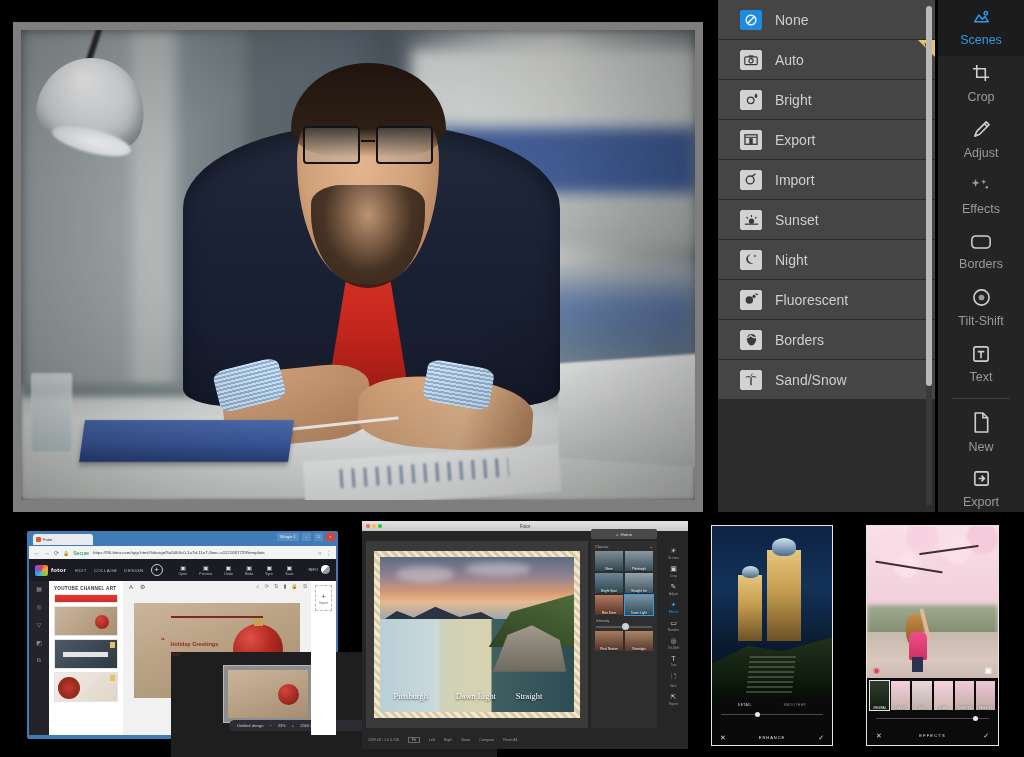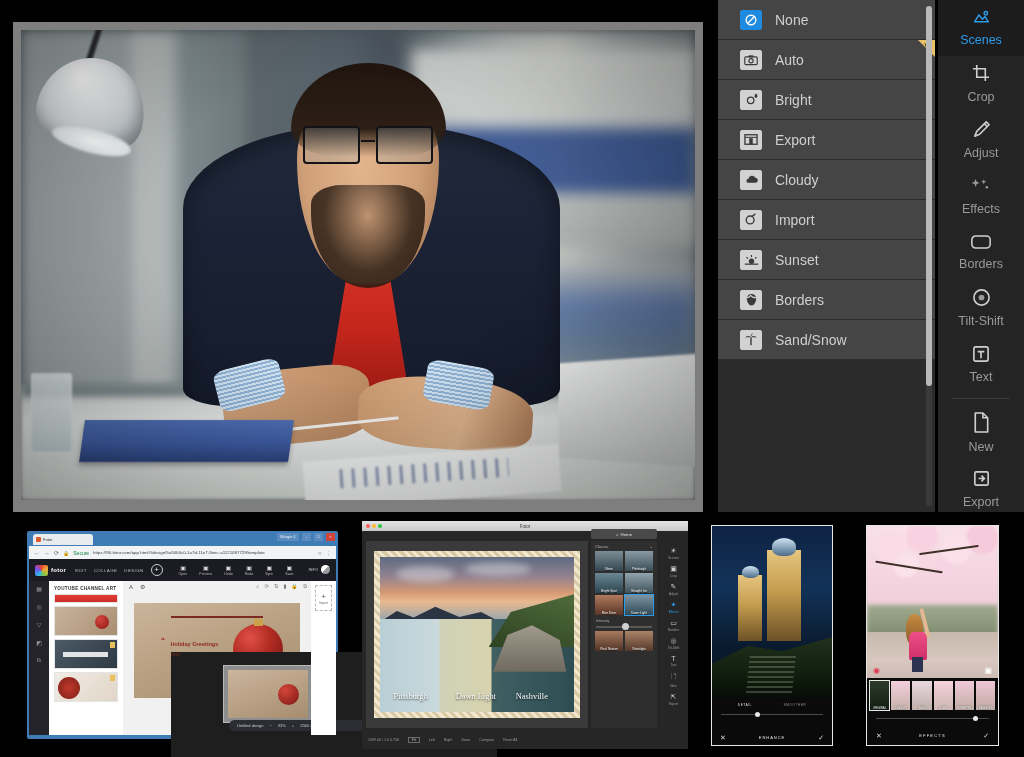--- a/index.html
+++ b/index.html
@@ -478,46 +478,57 @@
             <svg width="14" height="13" viewBox="0 0 16 15">
               <rect x="1" y="2" width="14" height="11" fill="none" stroke="#3a3a3a" stroke-width="1.5"></rect>
               <rect x="6" y="6" width="4" height="7" fill="#3a3a3a"></rect>
               <line x1="1" y1="5" x2="15" y2="5" stroke="#3a3a3a" stroke-width="1.2"></line>
             </svg>
           </span>
           <span>Export</span>
         </div>
         <div class="scene-item">
           <span class="sc-ico">
-            <svg width="15" height="11" viewBox="0 0 18 12">
-              <path d="M4.5 10h9a3 3 0 0 0 0-6 4.3 4.3 0 0 0-8.2 1A2.6 2.6 0 0 0 4.5 10z" fill="#3a3a3a"></path>
-            </svg>
-          </span>
-          <span>Cloudy</span>
-        </div>
-        <div class="scene-item">
-          <span class="sc-ico">
             <svg width="14" height="13" viewBox="0 0 16 15">
               <circle cx="7" cy="8" r="4.5" fill="none" stroke="#3a3a3a" stroke-width="1.6"></circle>
               <path d="M9 4 L13 1" stroke="#3a3a3a" stroke-width="1.6"></path>
             </svg>
           </span>
           <span>Import</span>
         </div>
         <div class="scene-item">
           <span class="sc-ico">
             <svg width="15" height="12" viewBox="0 0 18 13">
               <circle cx="9" cy="8" r="3.2" fill="#3a3a3a"></circle>
               <line x1="1" y1="11.5" x2="17" y2="11.5" stroke="#3a3a3a" stroke-width="1.5"></line>
               <line x1="9" y1="0.5" x2="9" y2="3" stroke="#3a3a3a" stroke-width="1.4"></line>
               <line x1="3" y1="3" x2="4.7" y2="4.7" stroke="#3a3a3a" stroke-width="1.4"></line>
               <line x1="15" y1="3" x2="13.3" y2="4.7" stroke="#3a3a3a" stroke-width="1.4"></line>
             </svg>
           </span>
           <span>Sunset</span>
+        </div>
+        <div class="scene-item">
+          <span class="sc-ico">
+            <svg width="14" height="13" viewBox="0 0 16 15">
+              <path d="M11 11.5A5.5 5.5 0 1 1 8.4 1.4 4.7 4.7 0 0 0 11 11.5z" fill="#3a3a3a"></path>
+              <path d="M12.6 1.5l.5 1.4 1.4.5-1.4.5-.5 1.4-.5-1.4-1.4-.5 1.4-.5z" fill="#3a3a3a"></path>
+            </svg>
+          </span>
+          <span>Night</span>
+        </div>
+        <div class="scene-item">
+          <span class="sc-ico">
+            <svg width="15" height="13" viewBox="0 0 17 15">
+              <circle cx="6" cy="8" r="4.3" fill="#3a3a3a"></circle>
+              <rect x="9.5" y="2" width="3.5" height="3.5" rx="1" fill="#3a3a3a" transform="rotate(40 11 4)"></rect>
+              <line x1="13" y1="1" x2="16" y2="2" stroke="#3a3a3a" stroke-width="1.3"></line>
+            </svg>
+          </span>
+          <span>Fluorescent</span>
         </div>
         <div class="scene-item">
           <span class="sc-ico">
             <svg width="13" height="14" viewBox="0 0 14 15">
               <path d="M7 1c3 0 5 2.2 5 5.2 0 3.4-2.2 7.3-5 7.3S2 9.6 2 6.2C2 3.2 4 1 7 1z" fill="#3a3a3a"></path>
               <path d="M2 5c1.5 0 3-1 4-2.5C7 4 9 5 12 5" fill="none" stroke="#d2d2d2" stroke-width="1.1"></path>
             </svg>
           </span>
           <span>Borders</span>
         </div>
@@ -749,21 +760,21 @@
         <div class="photo2">
           <div class="sky"></div>
           <div class="cloud" style="left:8%;top:6%;width:30%;height:10%;"></div>
           <div class="cloud" style="left:44%;top:3%;width:34%;height:9%;"></div>
           <div class="mtn"></div>
           <div class="water"></div>
           <div class="hill"></div>
           <div class="rocks"></div>
           <div class="lbl a">Pittsburgh</div>
           <div class="lbl b">Dawn Light</div>
-          <div class="lbl c">Nashville</div>
+          <div class="lbl c">Straight</div>
         </div>
       </div>
       <div class="homebtn">
         <span>⌂</span>
         <span>Home</span>
       </div>
       <div class="fx-panel">
         <div class="fx-title">
           <span>Classic</span>
           <span>⌄</span>

